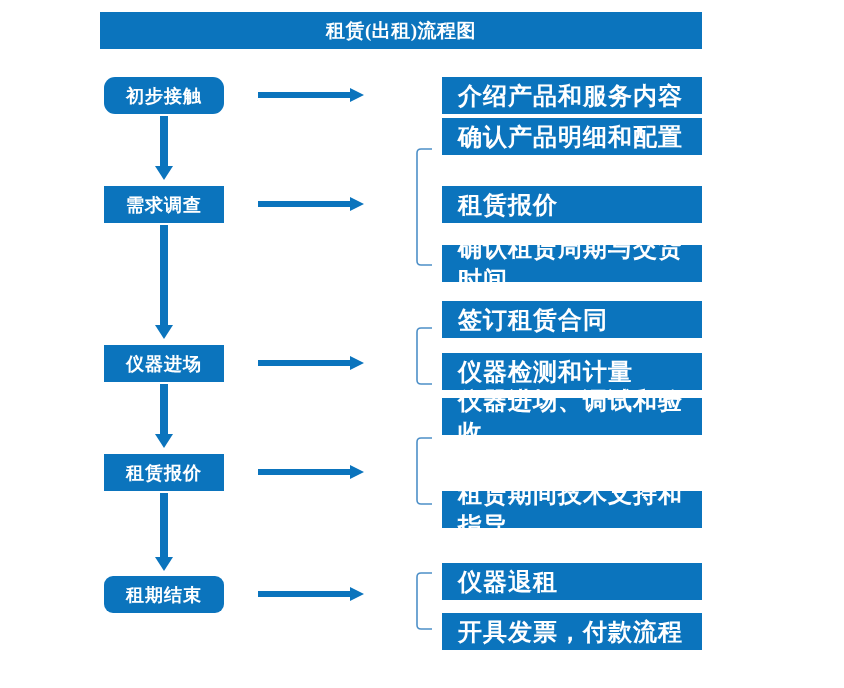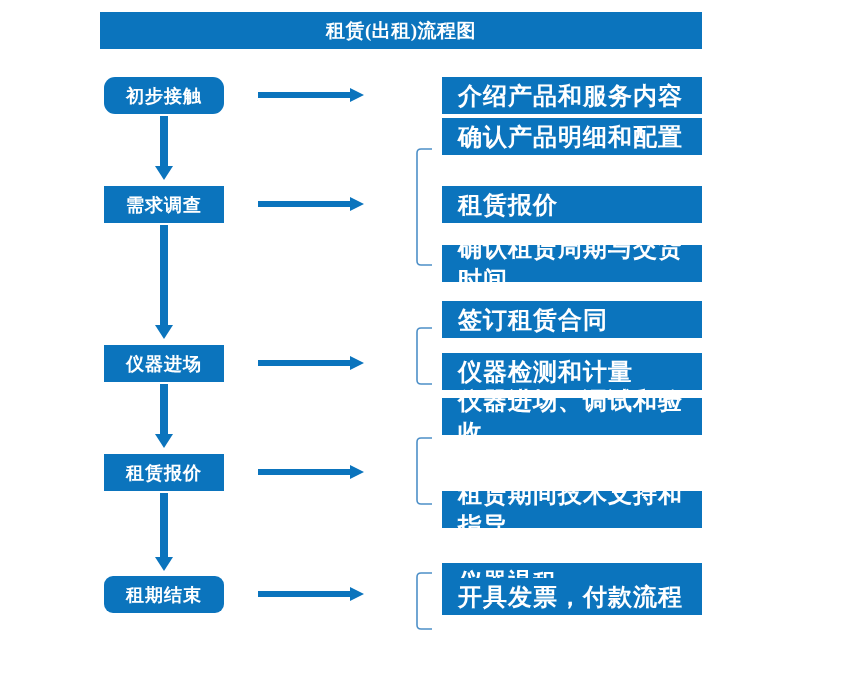--- a/index.html
+++ b/index.html
@@ -175,15 +175,15 @@
 
   <div class="detail-box" style="top:77px;">介绍产品和服务内容</div>
   <div class="detail-box" style="top:118px;">确认产品明细和配置</div>
   <div class="detail-box" style="top:186px;">租赁报价</div>
   <div class="detail-box" style="top:245px;">确认租赁周期与交货时间</div>
   <div class="detail-box" style="top:301px;">签订租赁合同</div>
   <div class="detail-box" style="top:353px;">仪器检测和计量</div>
   <div class="detail-box" style="top:398px;">仪器进场、调试和验收</div>
   <div class="detail-box" style="top:491px;">租赁期间技术支持和指导</div>
   <div class="detail-box" style="top:563px;">仪器退租</div>
-  <div class="detail-box" style="top:578px;">开具发票，付款流程</div>
+  <div class="detail-box" style="top:613px;">开具发票，付款流程</div>
 
 </div>
 
 </body></html>

